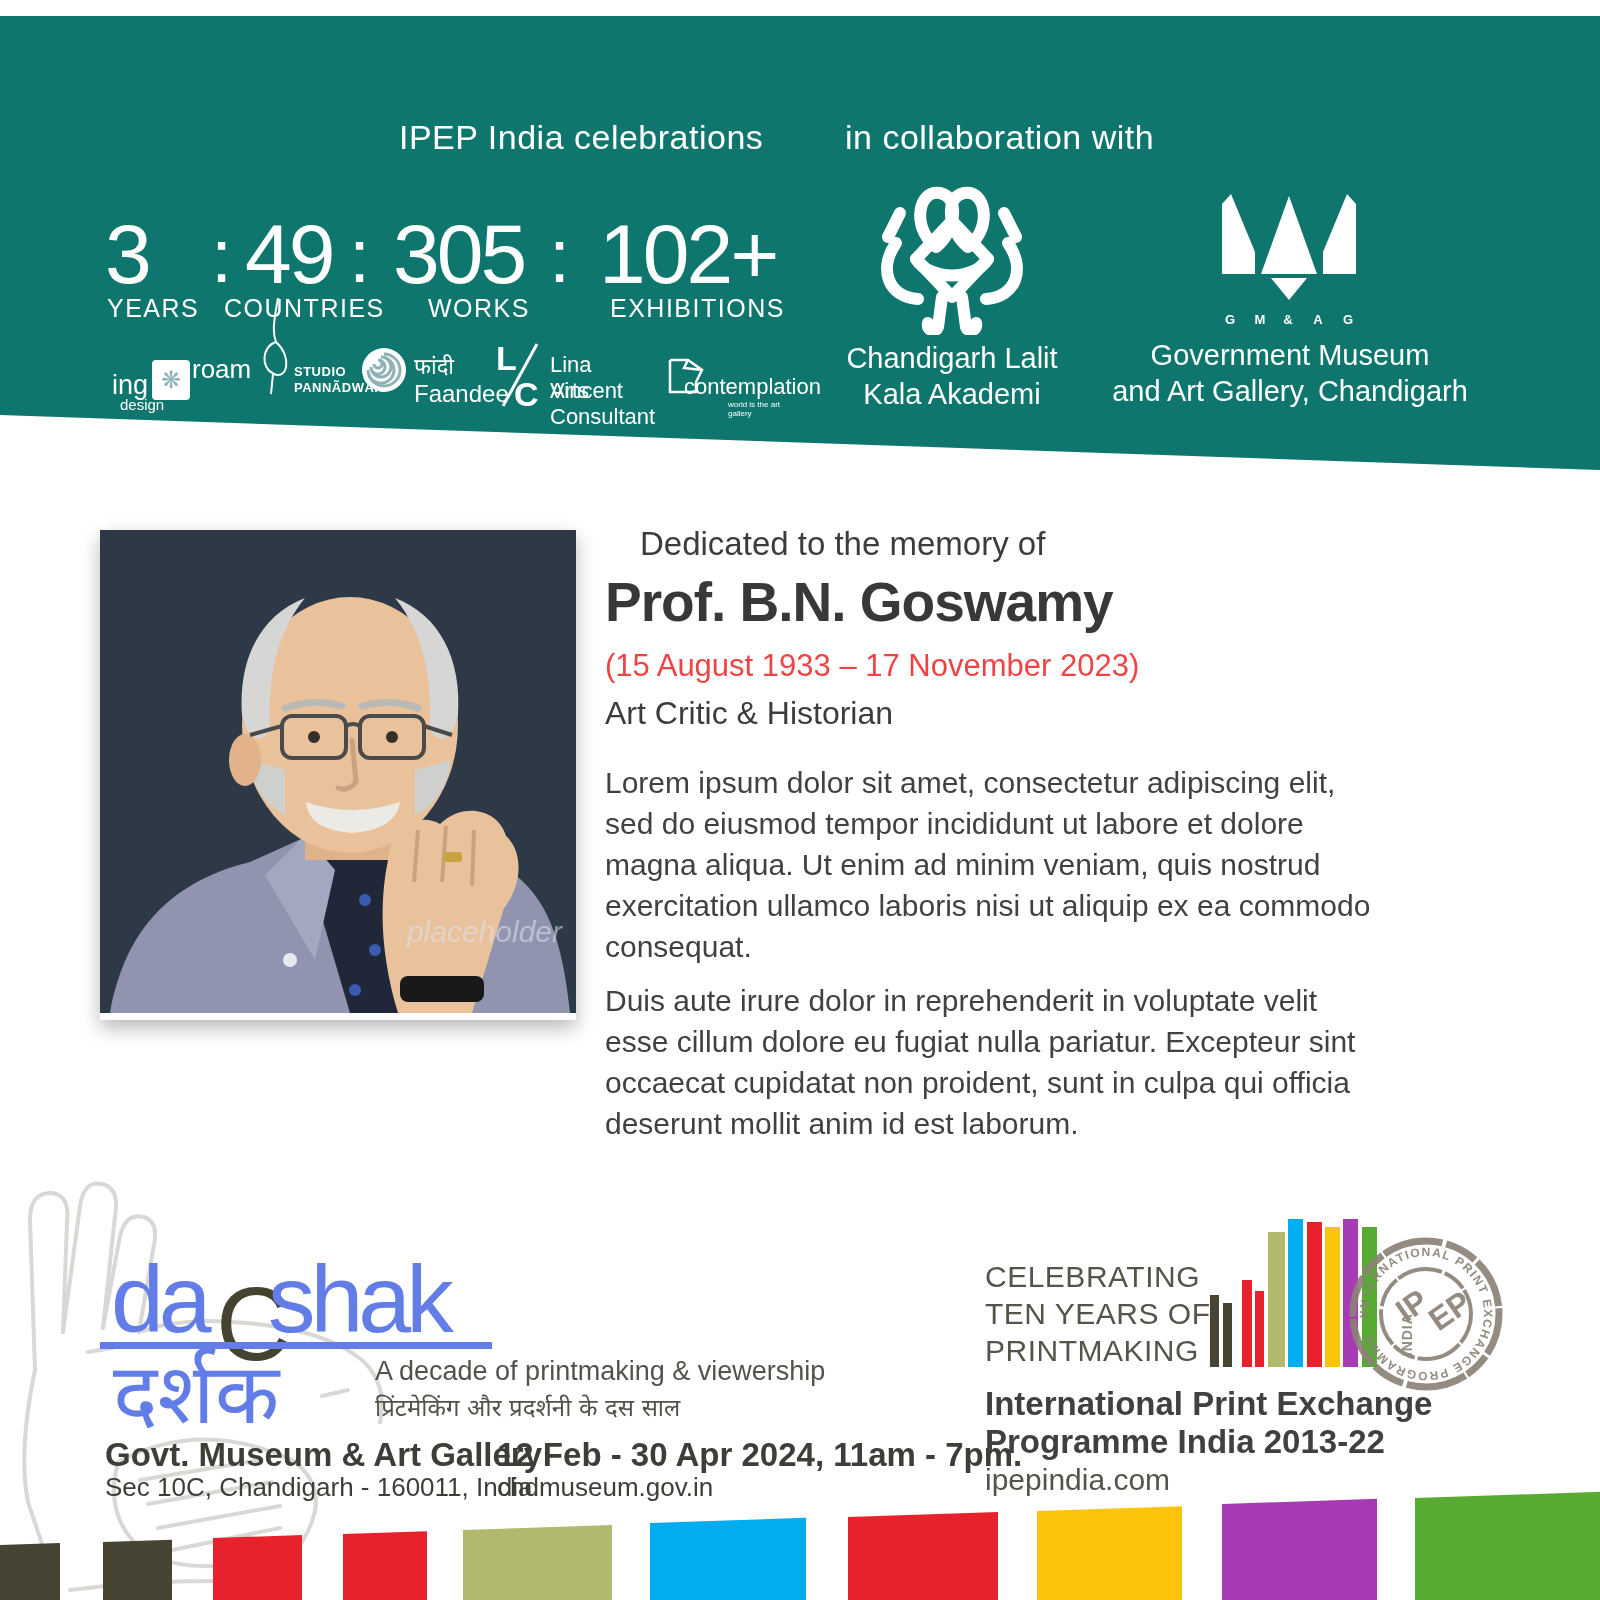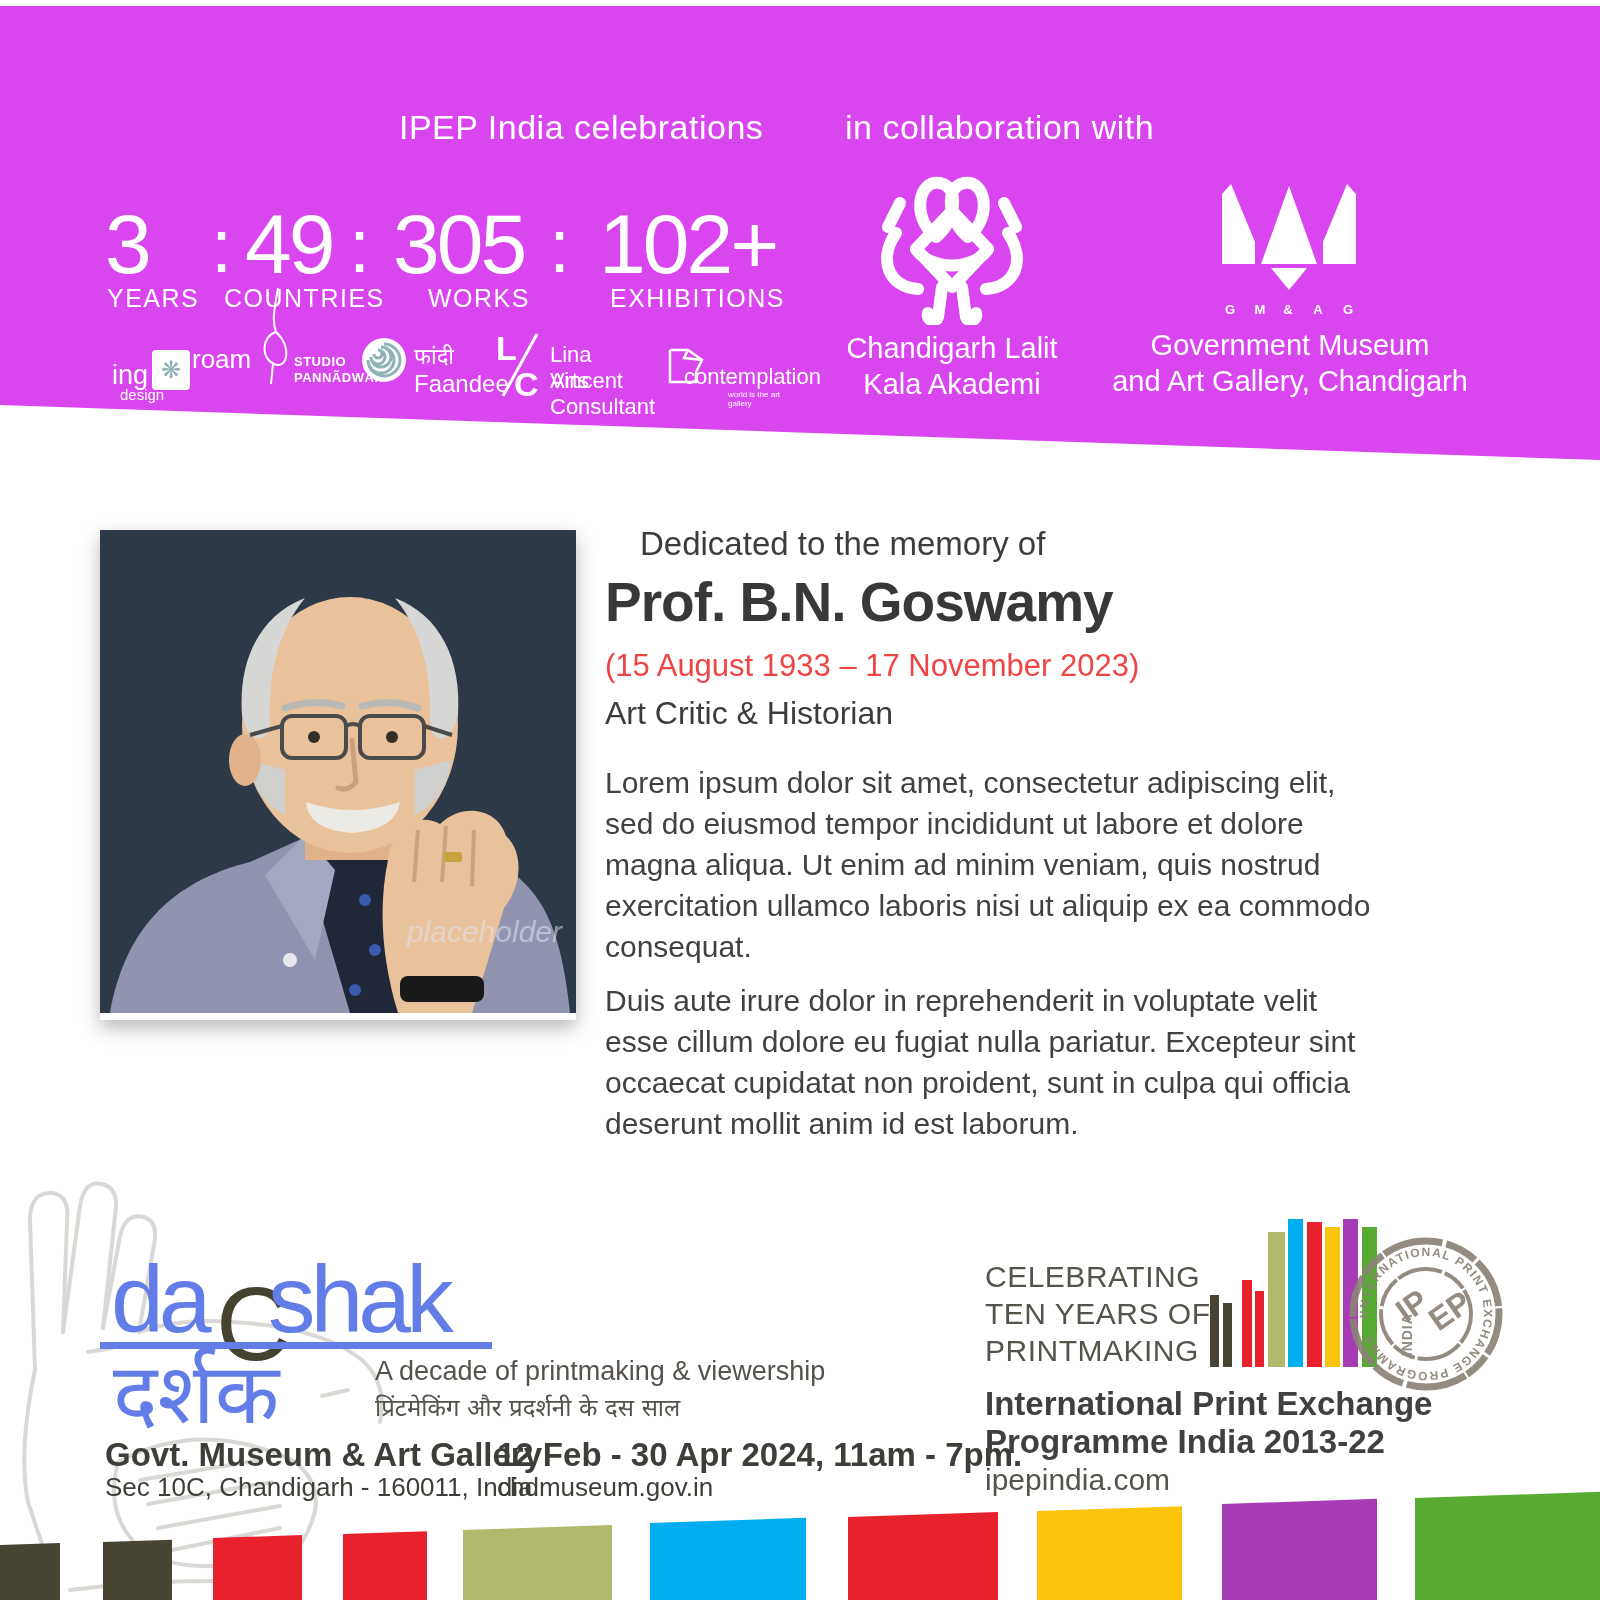--- a/index.html
+++ b/index.html
@@ -1,21 +1,21 @@
 <!DOCTYPE html>
 <html><head>
 <meta charset="utf-8">
 <style>
   html,body{margin:0;padding:0;background:#ffffff;}
   #canvas{position:relative;width:1600px;height:1600px;overflow:hidden;background:#ffffff;
           font-family:"Liberation Sans",sans-serif;}
   .abs{position:absolute;}
   .pre{white-space:pre-line;}
   
-  #header-band{left:0;top:6px;width:1600px;height:460px;background:#d946ef;
+  #header-band{left:0;top:16px;width:1600px;height:460px;background:#0f766e;
                clip-path:polygon(0 0,1600px 0,1600px 454px,0 399px);}
   .hdr-title{color:#ffffff;font-size:34px;letter-spacing:.5px;}
   .stat-num{color:#ffffff;font-size:84px;line-height:1;letter-spacing:-3px;}
   .stat-colon{color:#ffffff;font-size:76px;line-height:1;}
   .stat-label{color:#ffffff;font-size:25px;letter-spacing:1.5px;}
   .partner{color:#ffffff;}
   .partner svg{display:block;}
   .collab-name{color:#ffffff;font-size:29px;text-align:center;width:420px;line-height:36px;}
   
   #photo{left:100px;top:530px;width:476px;height:490px;box-shadow:0 8px 18px rgba(0,0,0,.28);font-style:italic;}

